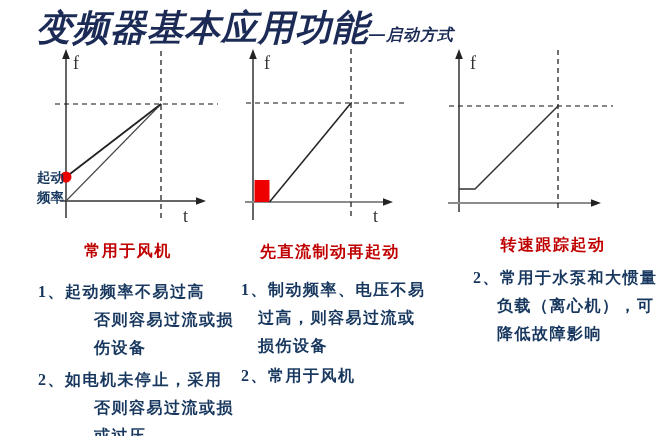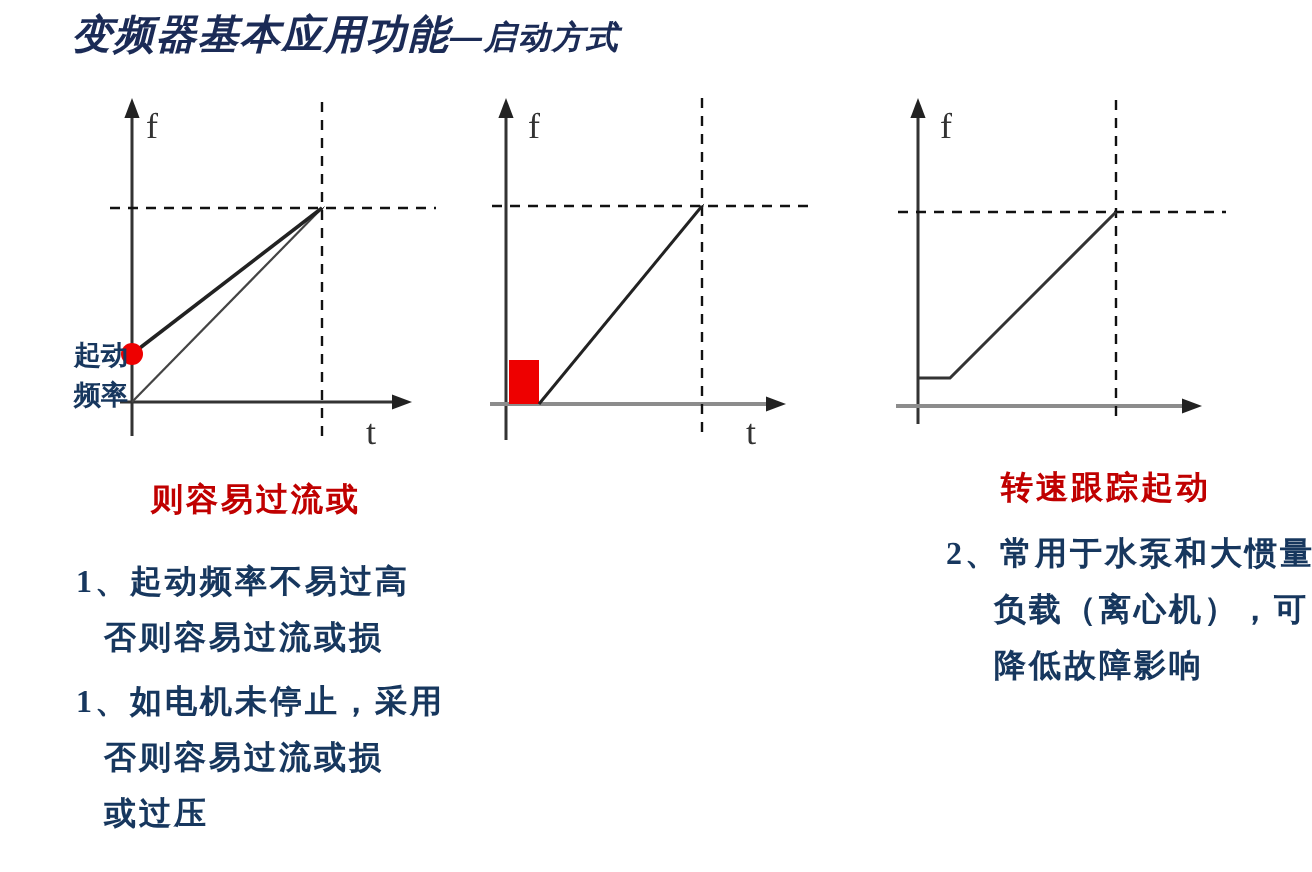--- a/index.html
+++ b/index.html
@@ -12,21 +12,21 @@
   .slide{
     position:relative;width:656px;height:436px;background:#ffffff;
   }
   .title{
     position:absolute;left:36px;top:4px;
     color:#1b2b56;
     font-style:italic;font-weight:bold;
     font-family:"Liberation Sans", sans-serif;
     white-space:nowrap;
   }
-  .title .main{font-size:20px;letter-spacing:1px;}
+  .title .main{font-size:36px;letter-spacing:1px;}
   .title .sub{font-size:16px;letter-spacing:1px;}
   svg.graph{position:absolute;overflow:visible;}
   #g1{left:25px;top:48px;}
   #g2{left:230px;top:48px;}
   #g3{left:435px;top:48px;}
   svg .axis-label{
     font-family:"Liberation Serif", serif;
     font-size:18px;fill:#333;
   }
   svg .side-label{
@@ -43,21 +43,21 @@
   #col2{left:234px;top:241px;width:192px;}
   #col3{left:452px;top:234px;width:202px;}
   .col .heading{
     color:#c00000;font-weight:bold;text-align:center;
     line-height:22px;font-size:16px;letter-spacing:1.5px;
   }
   #col1 .body{margin-top:2px;}
   #col2 .body{margin-top:13px;}
   #col3 .body{margin-top:8px;}
   .ln{white-space:nowrap;}
-  #col1 .num{margin-left:8px;margin-top:16px;}   #col1 .cont{margin-left:22px;}
+  #col1 .num{margin-left:8px;margin-top:16px;}   #col1 .cont{margin-left:64px;}
   #col2 .num{margin-left:7px;}   #col2 .cont{margin-left:24px;}
   #col3 .num{margin-left:21px;}  #col3 .cont{margin-left:45px;}
   #col1 .gap{margin-top:4px;}
   #col2 .gap{margin-top:2px;}
 </style>
 </head>
 <body>
 
 <div class="slide">
 
@@ -122,30 +122,40 @@
 
     <line x1="14" y1="58" x2="178" y2="58" stroke="#111" stroke-width="1.2" stroke-dasharray="5,4"></line>
     <line x1="123" y1="2" x2="123" y2="164" stroke="#111" stroke-width="1.2" stroke-dasharray="5,4"></line>
 
     <polyline points="24,141 40,141 123,58" fill="none" stroke="#333" stroke-width="1.5"></polyline>
 
     <text class="axis-label" x="35" y="21">f</text>
   </svg>
 
   <div id="col1" class="col">
-    <div class="heading">则容易过流或</div>
+    <div class="heading">常用于风机</div>
     <div class="body">
       <div class="ln num">1、起动频率不易过高</div>
       <div class="ln cont">否则容易过流或损</div>
-      <div class="ln num gap">1、如电机未停止，采用</div>
+      <div class="ln cont">伤设备</div>
+      <div class="ln num gap">2、如电机未停止，采用</div>
       <div class="ln cont">否则容易过流或损</div>
       <div class="ln cont">或过压</div>
     </div>
   </div>
 
+  <div id="col2" class="col">
+    <div class="heading">先直流制动再起动</div>
+    <div class="body">
+      <div class="ln num">1、制动频率、电压不易</div>
+      <div class="ln cont">过高，则容易过流或</div>
+      <div class="ln cont">损伤设备</div>
+      <div class="ln num gap">2、常用于风机</div>
+    </div>
+  </div>
 
   <div id="col3" class="col">
     <div class="heading">转速跟踪起动</div>
     <div class="body">
       <div class="ln num">2、常用于水泵和大惯量</div>
       <div class="ln cont">负载（离心机），可</div>
       <div class="ln cont">降低故障影响</div>
     </div>
   </div>
 

